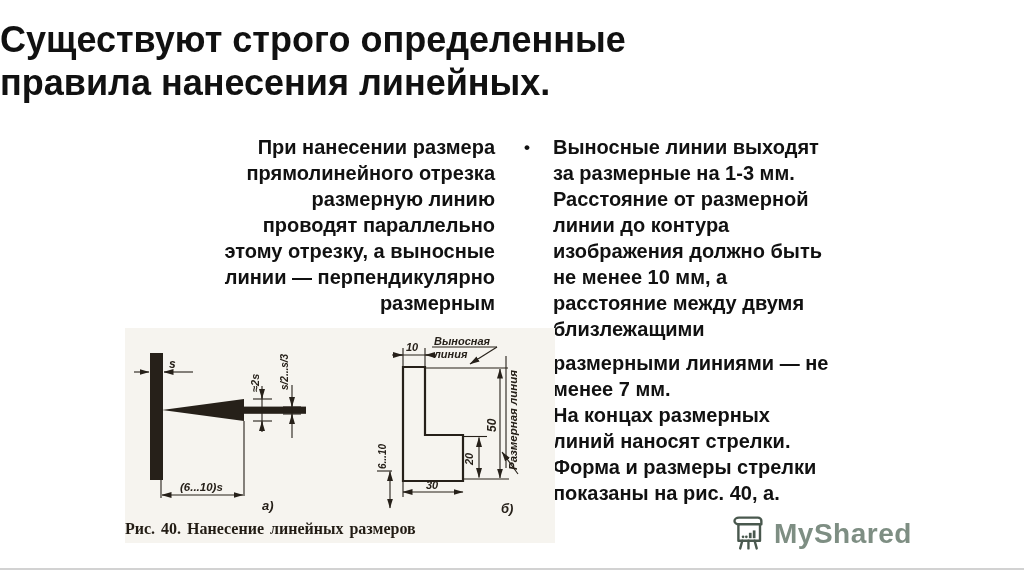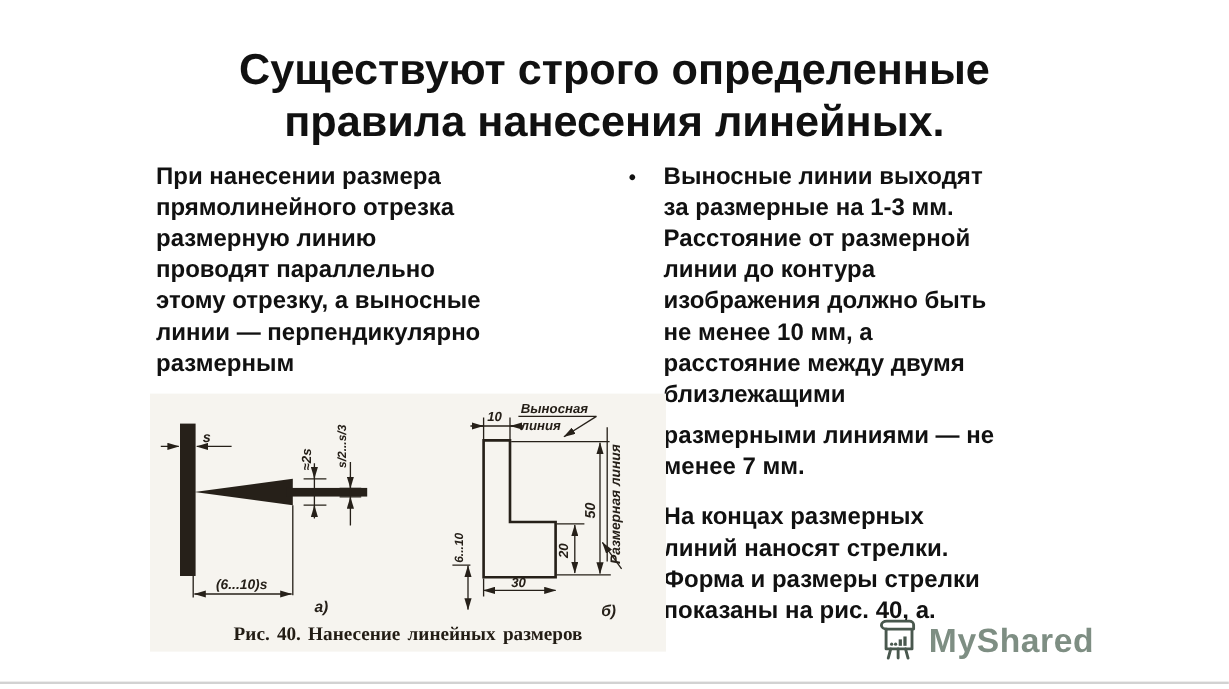--- a/index.html
+++ b/index.html
@@ -1,29 +1,29 @@
 <!DOCTYPE html>
 <html><head>
 <meta charset="utf-8">
 <style>
   html,body{margin:0;padding:0;}
   body{width:1024px;height:574px;background:#ffffff;font-family:"Liberation Sans",sans-serif;overflow:hidden;}
   .slide{position:relative;width:1024px;height:574px;background:#ffffff;}
-  .title{position:absolute;left:0;top:36px;width:1024px;margin:0;text-align:center;
+  .title{position:absolute;left:0;top:18px;width:1024px;margin:0;text-align:left;
          font-size:36px;line-height:43px;font-weight:bold;color:#111111;}
-  .left-para{position:absolute;left:130px;top:134px;width:365px;text-align:left;
+  .left-para{position:absolute;left:130px;top:134px;width:365px;text-align:right;
              font-size:20px;line-height:26px;font-weight:bold;color:#111111;}
   .right-col{position:absolute;left:520px;top:134px;width:348px;color:#111111;}
   .bullet-item{position:relative;padding-left:33px;font-size:20px;line-height:26px;font-weight:bold;}
   .bullet-item .bullet{position:absolute;left:4px;top:1px;font-size:17px;}
   .item-gap-sm{margin-top:8px;}
-  .item-gap-md{margin-top:16px;}
+  .item-gap-md{margin-top:0;}
   .figure{position:absolute;left:125px;top:328px;width:430px;background:#f6f4ef;padding-bottom:5px;}
   .figure svg{display:block;}
-  .fig-caption{margin-top:2px;text-align:center;font-family:"Liberation Serif",serif;
+  .fig-caption{margin-top:2px;font-family:"Liberation Serif",serif;
                font-weight:bold;font-size:16px;color:#221c14;word-spacing:2px;}
   .fl{font-style:italic;font-weight:bold;fill:#262019;font-family:"Liberation Sans",sans-serif;}
   .logo{position:absolute;left:730px;top:512px;height:44px;display:flex;align-items:center;gap:8px;
         text-decoration:none;cursor:pointer;}
   .logo-text{font-size:28px;color:#7e8e83;letter-spacing:0.5px;font-weight:bold;}
   .bottom-line{position:absolute;left:0;top:568px;width:1024px;height:2px;background:#d2d2d2;}
 </style>
 </head>
 <body>
 

